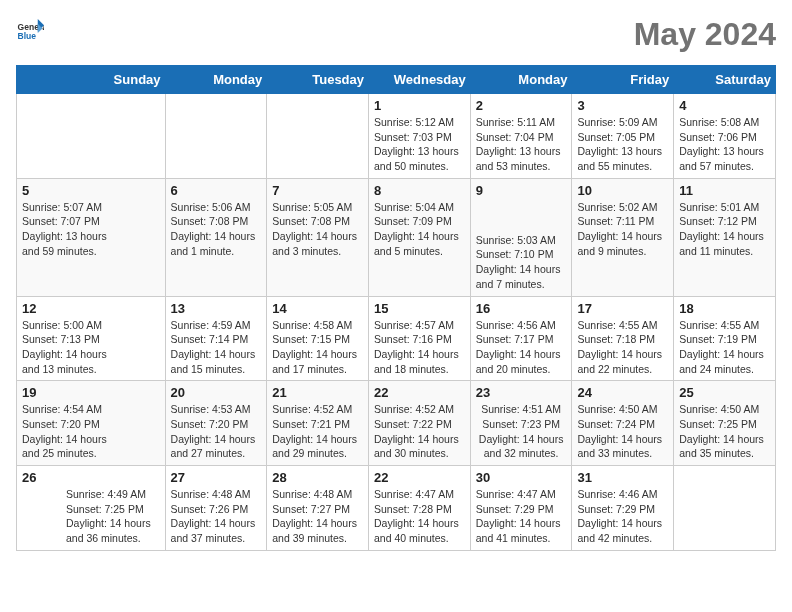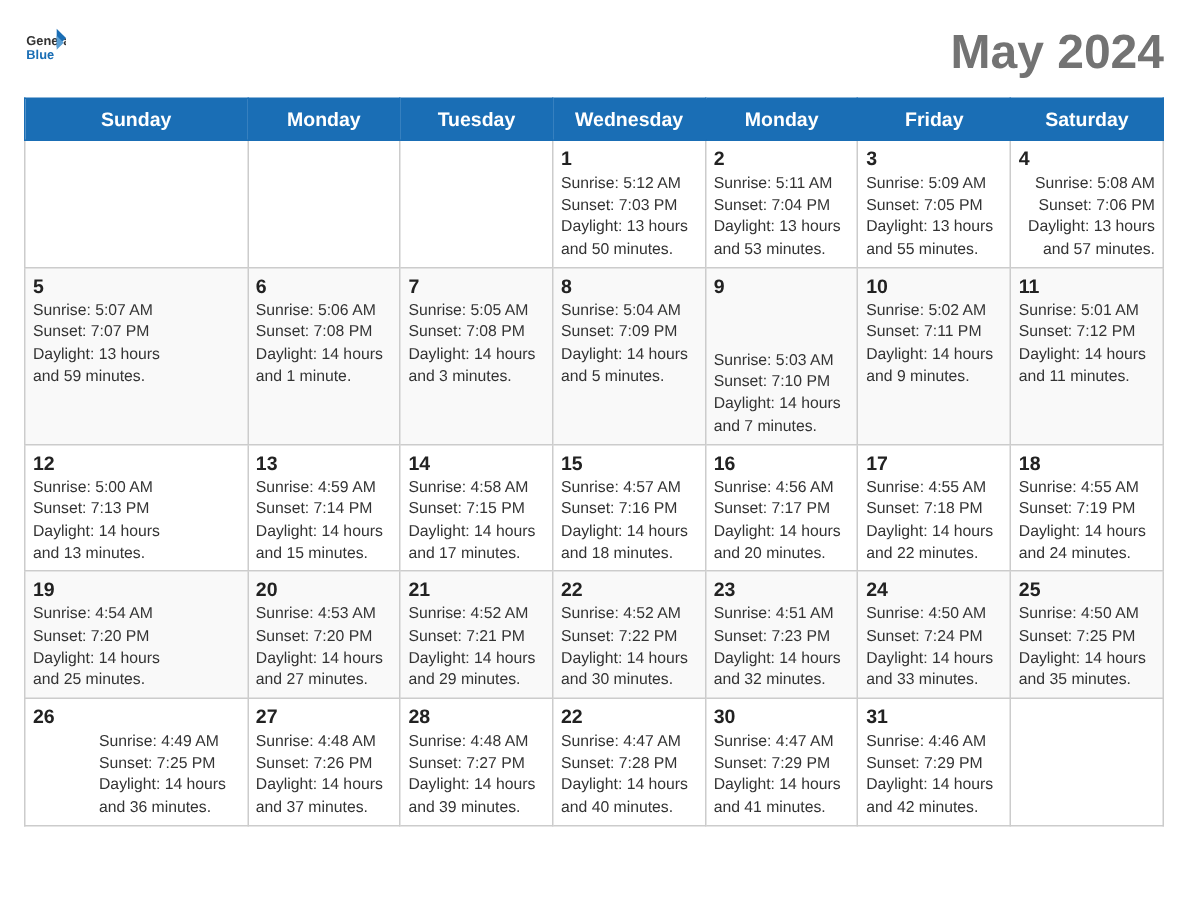--- a/index.html
+++ b/index.html
@@ -39,21 +39,21 @@
     }
     table {
       width: 100%;
       border-collapse: collapse;
       font-size: 11px;
     }
     thead tr th {
       background-color: #1a6eb5;
       color: #fff;
       padding: 6px 4px;
-      text-align: center;
+      text-align: right;
       font-size: 13px;
       font-weight: bold;
       border: 1px solid #1a6eb5;
     }
     tbody tr td {
       border: 1px solid #ccc;
       padding: 4px 5px;
       vertical-align: top;
       background: #fff;
       min-height: 80px;
@@ -130,21 +130,21 @@
         </td>
         <td>
           <span class="day-num">3</span>
           <div class="day-info" style="white-space: pre-line;">Sunrise: 5:09 AM
 Sunset: 7:05 PM
 Daylight: 13 hours
 and 55 minutes.</div>
         </td>
         <td>
           <span class="day-num">4</span>
-          <div class="day-info" style="white-space: pre-line; text-align: right;">Sunrise: 5:08 AM
+          <div class="day-info" style="white-space: pre-line;">Sunrise: 5:08 AM
 Sunset: 7:06 PM
 Daylight: 13 hours
 and 57 minutes.</div>
         </td>
       </tr>
       <tr>
         <td>
           <span class="day-num">5</span>
           <div class="day-info" style="white-space: pre-line;">Sunrise: 5:07 AM
 Sunset: 7:07 PM
@@ -269,21 +269,21 @@
         </td>
         <td>
           <span class="day-num">22</span>
           <div class="day-info" style="white-space: pre-line;">Sunrise: 4:52 AM
 Sunset: 7:22 PM
 Daylight: 14 hours
 and 30 minutes.</div>
         </td>
         <td>
           <span class="day-num">23</span>
-          <div class="day-info" style="white-space: pre-line;">Sunrise: 4:51 AM
+          <div class="day-info" style="white-space: pre-line; text-align: center;">Sunrise: 4:51 AM
 Sunset: 7:23 PM
 Daylight: 14 hours
 and 32 minutes.</div>
         </td>
         <td>
           <span class="day-num">24</span>
           <div class="day-info" style="white-space: pre-line;">Sunrise: 4:50 AM
 Sunset: 7:24 PM
 Daylight: 14 hours
 and 33 minutes.</div>

